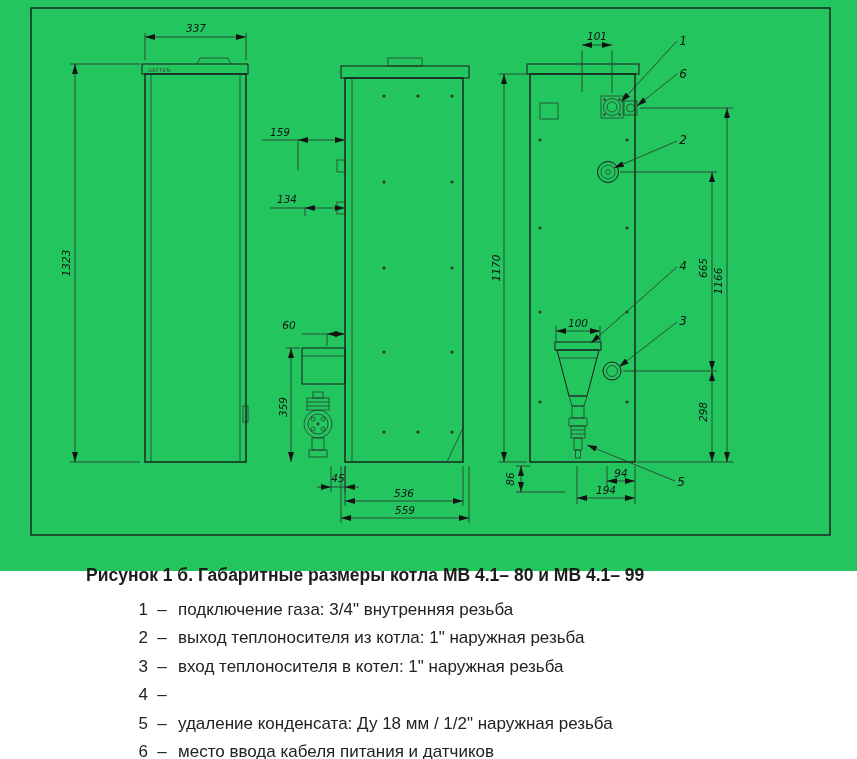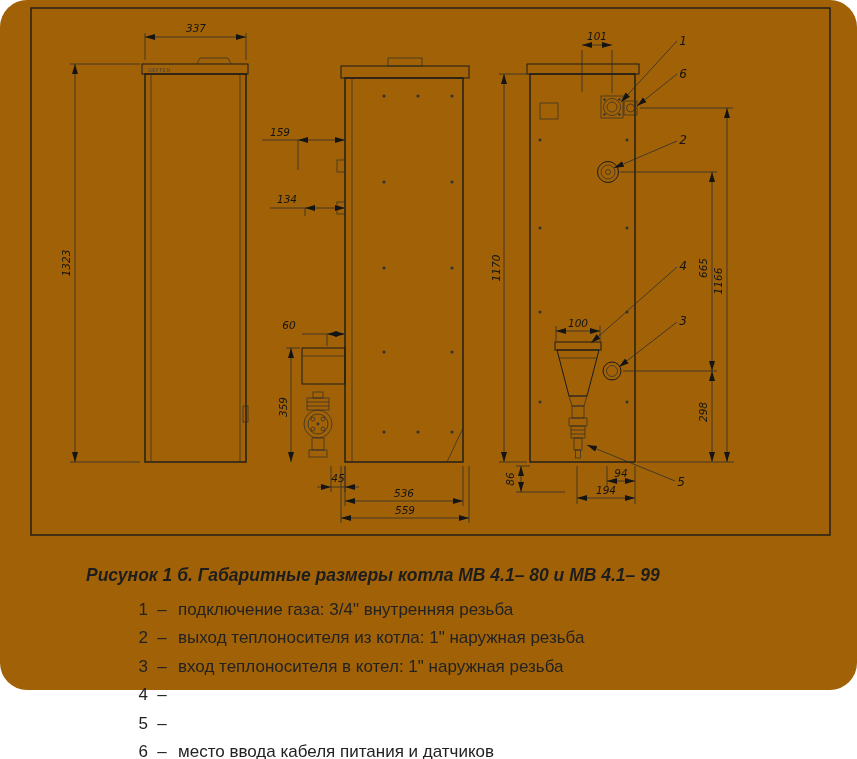--- a/index.html
+++ b/index.html
@@ -1,27 +1,27 @@
 <!DOCTYPE html>
 <html><head>
 <meta charset="utf-8">
 <style>
   html,body{margin:0;padding:0;background:#fff;}
   body{width:857px;height:759px;overflow:hidden;font-family:"Liberation Sans",sans-serif;}
-  .page{position:relative;width:857px;height:690px;background:#a16207;border-radius:27px;}
+  .page{position:relative;width:857px;height:571px;background:#22c55e;}
   svg{display:block;}
   svg .ln{stroke:#1b1b1b;stroke-width:1.4;fill:none;}
   svg .md{stroke:#1b1b1b;stroke-width:1;fill:none;}
   svg .tn{stroke:#2b2b2b;stroke-width:.7;fill:none;}
   svg .dm{stroke:#2d2d2d;stroke-width:.8;fill:none;}
   svg text.dt{font-family:"DejaVu Sans",sans-serif;font-style:italic;font-size:10.5px;fill:#141414;}
   svg text.co{font-family:"DejaVu Sans",sans-serif;font-style:italic;font-size:12px;fill:#141414;}
   svg text.brand{font-family:"DejaVu Sans",sans-serif;font-size:5px;letter-spacing:.5px;fill:#444;}
   svg .dot{fill:#333;stroke:none;}
-  .caption{margin:24px 0 10px 86px;font-size:17.5px;font-weight:bold;font-style:italic;color:#1d1d1d;}
+  .caption{margin:24px 0 10px 86px;font-size:17.5px;font-weight:bold;color:#1d1d1d;}
   .legend{margin-left:126px;}
   .legend-row{display:flex;align-items:baseline;font-size:17px;color:#222;line-height:28.4px;}
   .legend-num{width:22px;text-align:right;flex:none;}
   .legend-dash{width:14px;text-align:center;margin-left:7px;flex:none;}
   .legend-text{margin-left:9px;}
 </style>
 </head>
 <body>
 
 <div class="page">
@@ -253,20 +253,21 @@
     <span class="legend-dash">–</span>
     <span class="legend-text">вход теплоносителя в котел: 1" наружная резьба</span>
   </div>
   <div class="legend-row">
     <span class="legend-num">4</span>
     <span class="legend-dash">–</span>
   </div>
   <div class="legend-row">
     <span class="legend-num">5</span>
     <span class="legend-dash">–</span>
+    <span class="legend-text">удаление конденсата: Ду 18 мм / 1/2" наружная резьба</span>
   </div>
   <div class="legend-row">
     <span class="legend-num">6</span>
     <span class="legend-dash">–</span>
     <span class="legend-text">место ввода кабеля питания и датчиков</span>
   </div>
 </div>
 
 </div>
 

